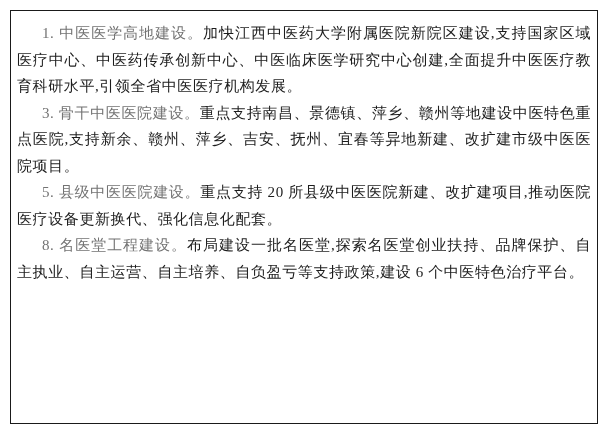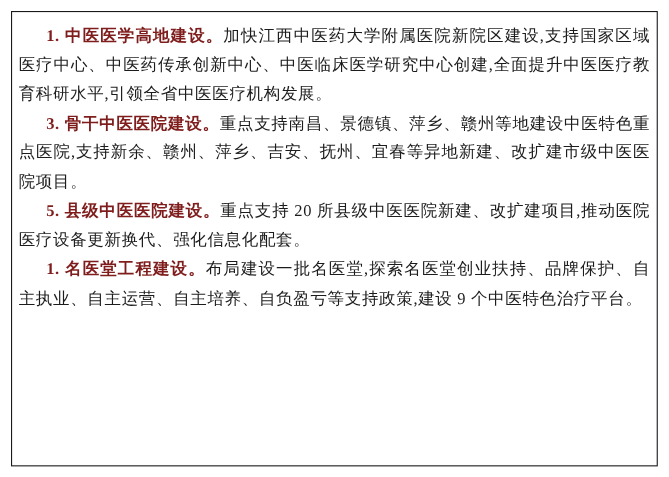--- a/index.html
+++ b/index.html
@@ -43,27 +43,27 @@
     letter-spacing: 0.6px;
     text-align: justify;
     color: #1c1c1c;
   }
   .panel-body p {
     margin: 0;
     padding: 0;
     text-indent: 25px;
   }
   .lead {
-    font-weight: bold;
-    color: #7f1d1d;
+    font-weight: normal;
+    color: #737373;
   }
 </style>
 </head>
 <body>
 
 <div class="panel">
   <div class="panel-body">
     <p><span class="lead">1. 中医医学高地建设。</span><span>加快江西中医药大学附属医院新院区建设,支持国家区域医疗中心、中医药传承创新中心、中医临床医学研究中心创建,全面提升中医医疗教育科研水平,引领全省中医医疗机构发展。</span></p>
     <p><span class="lead">3. 骨干中医医院建设。</span><span>重点支持南昌、景德镇、萍乡、赣州等地建设中医特色重点医院,支持新余、赣州、萍乡、吉安、抚州、宜春等异地新建、改扩建市级中医医院项目。</span></p>
     <p><span class="lead">5. 县级中医医院建设。</span><span>重点支持 20 所县级中医医院新建、改扩建项目,推动医院医疗设备更新换代、强化信息化配套。</span></p>
-    <p><span class="lead">1. 名医堂工程建设。</span><span>布局建设一批名医堂,探索名医堂创业扶持、品牌保护、自主执业、自主运营、自主培养、自负盈亏等支持政策,建设 9 个中医特色治疗平台。</span></p>
+    <p><span class="lead">8. 名医堂工程建设。</span><span>布局建设一批名医堂,探索名医堂创业扶持、品牌保护、自主执业、自主运营、自主培养、自负盈亏等支持政策,建设 6 个中医特色治疗平台。</span></p>
   </div>
 </div>
 
 </body></html>

